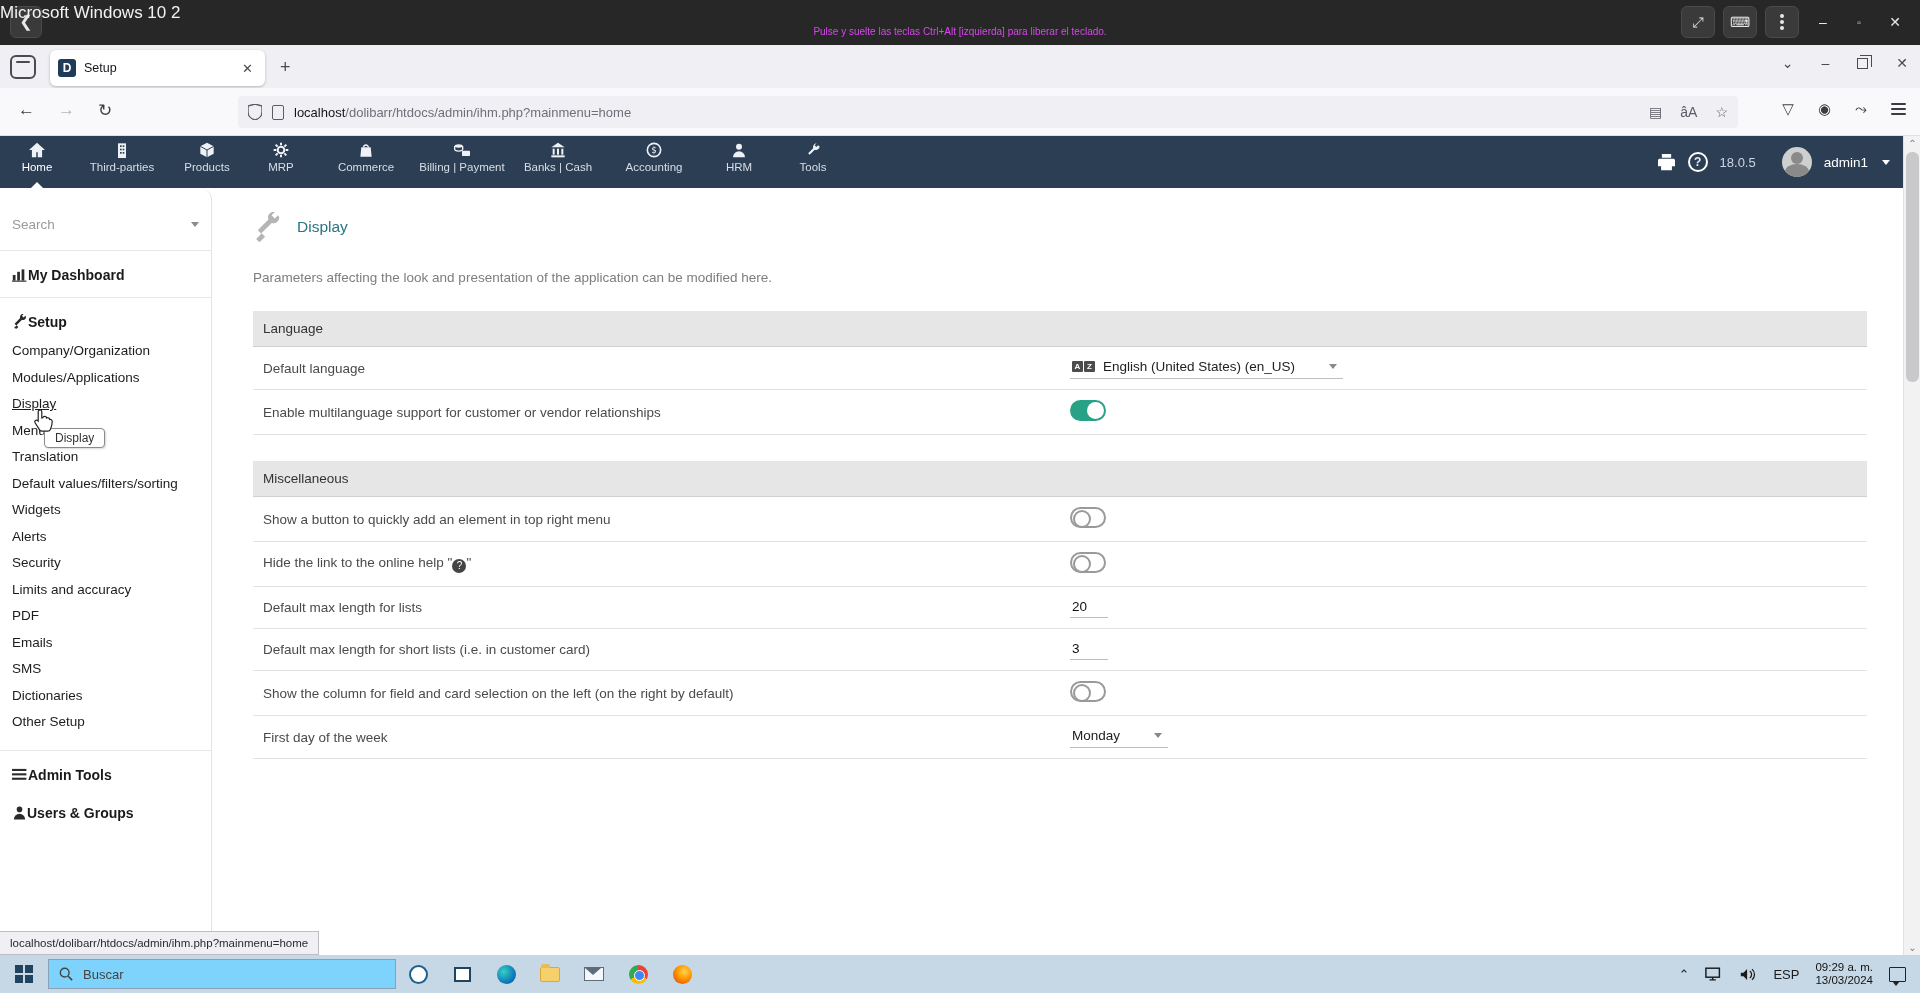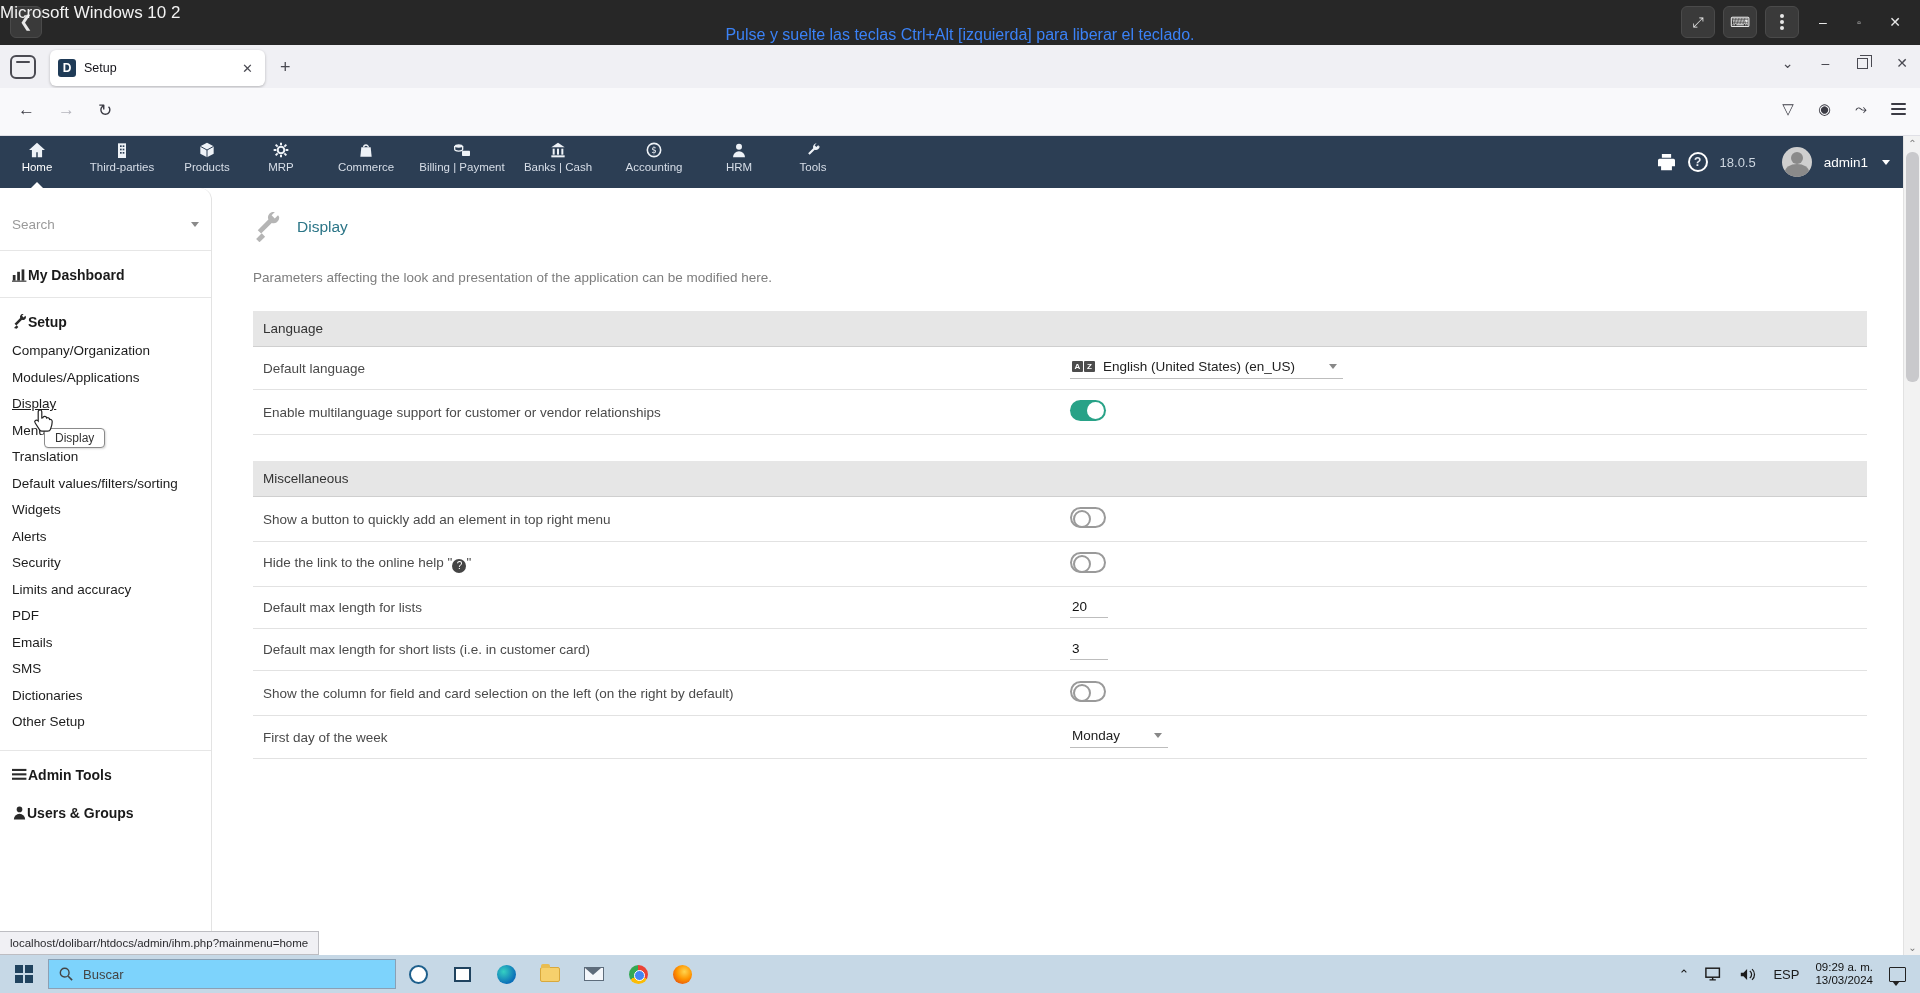--- a/index.html
+++ b/index.html
@@ -4,21 +4,21 @@
 <style>
   * { margin:0; padding:0; box-sizing:border-box; }
   html,body { width:1920px; height:993px; overflow:hidden; background:#fff;
     font-family:"Liberation Sans", sans-serif; }
 
   
   #vmbar { position:absolute; left:0; top:0; width:1920px; height:45px; background:#272727; color:#fff; }
   #vm-back { position:absolute; left:10px; top:6px; width:32px; height:32px; background:#3a3a3a;
     border:1px solid #4a4a4a; border-radius:6px; color:#e8e8e8; font-size:16px; text-align:center; line-height:30px; }
   #vm-title { position:absolute; left:0; right:0; top:3px; font-size:17px; font-weight:normal; color:#f2f2f2;}
-  #vm-sub { position:absolute; left:0; right:0; top:26px; text-align:center; font-size:16px; color:#3b82f6;}
+  #vm-sub { position:absolute; left:0; right:0; top:26px; text-align:center; font-size:10px; color:#d946ef;}
   .vm-ctl { position:absolute; top:6px; width:34px; height:32px; background:#3a3a3a; border:1px solid #4a4a4a;
     border-radius:6px; color:#e8e8e8; display:flex; align-items:center; justify-content:center; font-size:14px;}
   .vm-ctl.plain { background:transparent; border:none; }
   .kebab i { display:block; width:4px; height:4px; background:#e8e8e8; border-radius:50%; margin:2px auto;}
 
   
   #tabbar { position:absolute; left:0; top:45px; width:1920px; height:43px; background:#f0f0f4; }
   #ffview { position:absolute; left:10px; top:10px; width:26px; height:24px; border:2px solid #4a4a52; border-radius:6px;}
   #ffview::after{ content:""; display:block; margin:4px 4px 0 4px; height:2px; background:#4a4a52; border-radius:2px;}
   #tab { position:absolute; left:50px; top:5px; width:215px; height:36px; background:#fff; border-radius:6px;
@@ -175,20 +175,33 @@
     <span>–</span>
     <span class="restore"></span>
     <span>✕</span>
   </div>
 </div>
 
 <div id="toolbar">
   <span class="nav-ic" style="left:18px;">←</span>
   <span class="nav-ic" id="fwd" style="left:58px;">→</span>
   <span class="nav-ic" style="left:98px;">↻</span>
+  <div id="urlfield">
+    <svg class="shield" viewBox="0 0 14 16">
+      <path d="M7 0 14 2v6c0 4-3.5 7-7 8-3.5-1-7-4-7-8V2z" fill="none" stroke="#5b5b66" stroke-width="1.4"></path>
+      </svg>
+    <span class="pageic"></span>
+    <span id="url-host">localhost</span>
+      <span id="url-path">/dolibarr/htdocs/admin/ihm.php?mainmenu=home</span>
+    <span id="url-right">
+      <span>▤</span>
+      <span>âA</span>
+      <span>☆</span>
+    </span>
+  </div>
   <div id="toolbar-right">
     <span>▽</span>
     <span>◉</span>
     <span>⤳</span>
     <span class="burger">
         <i></i>
         <i></i>
         <i></i>
       </span>
   </div>

